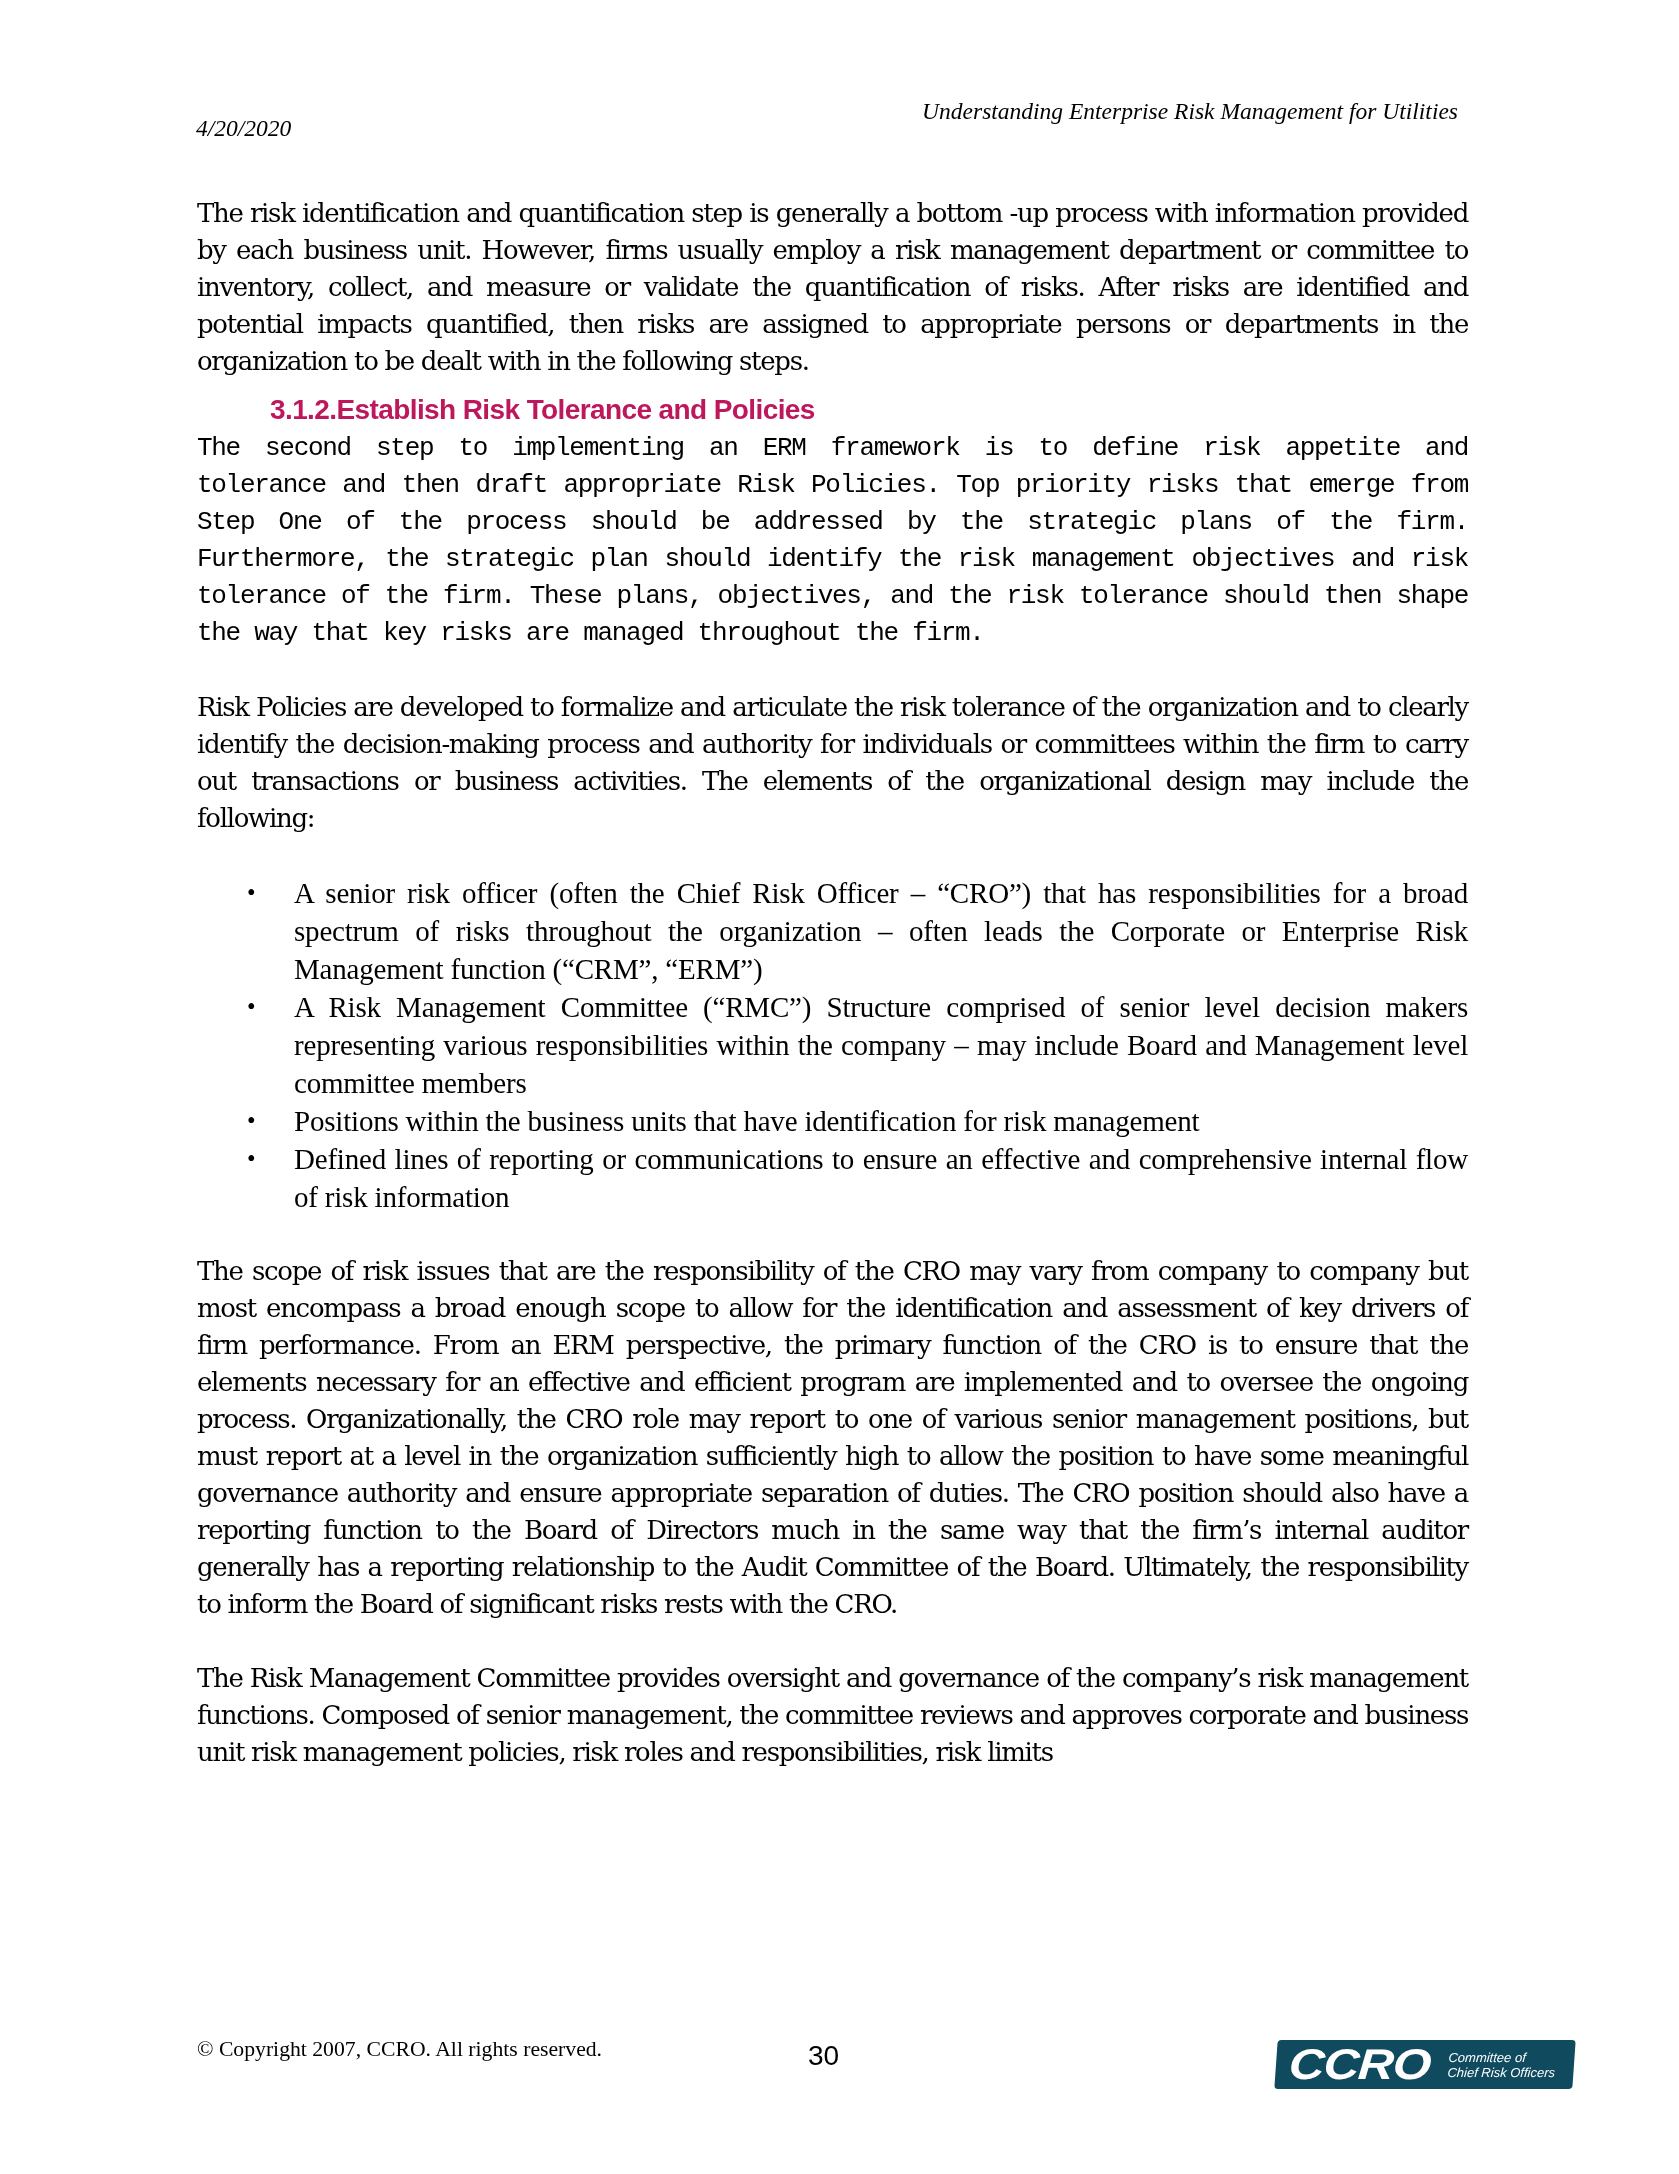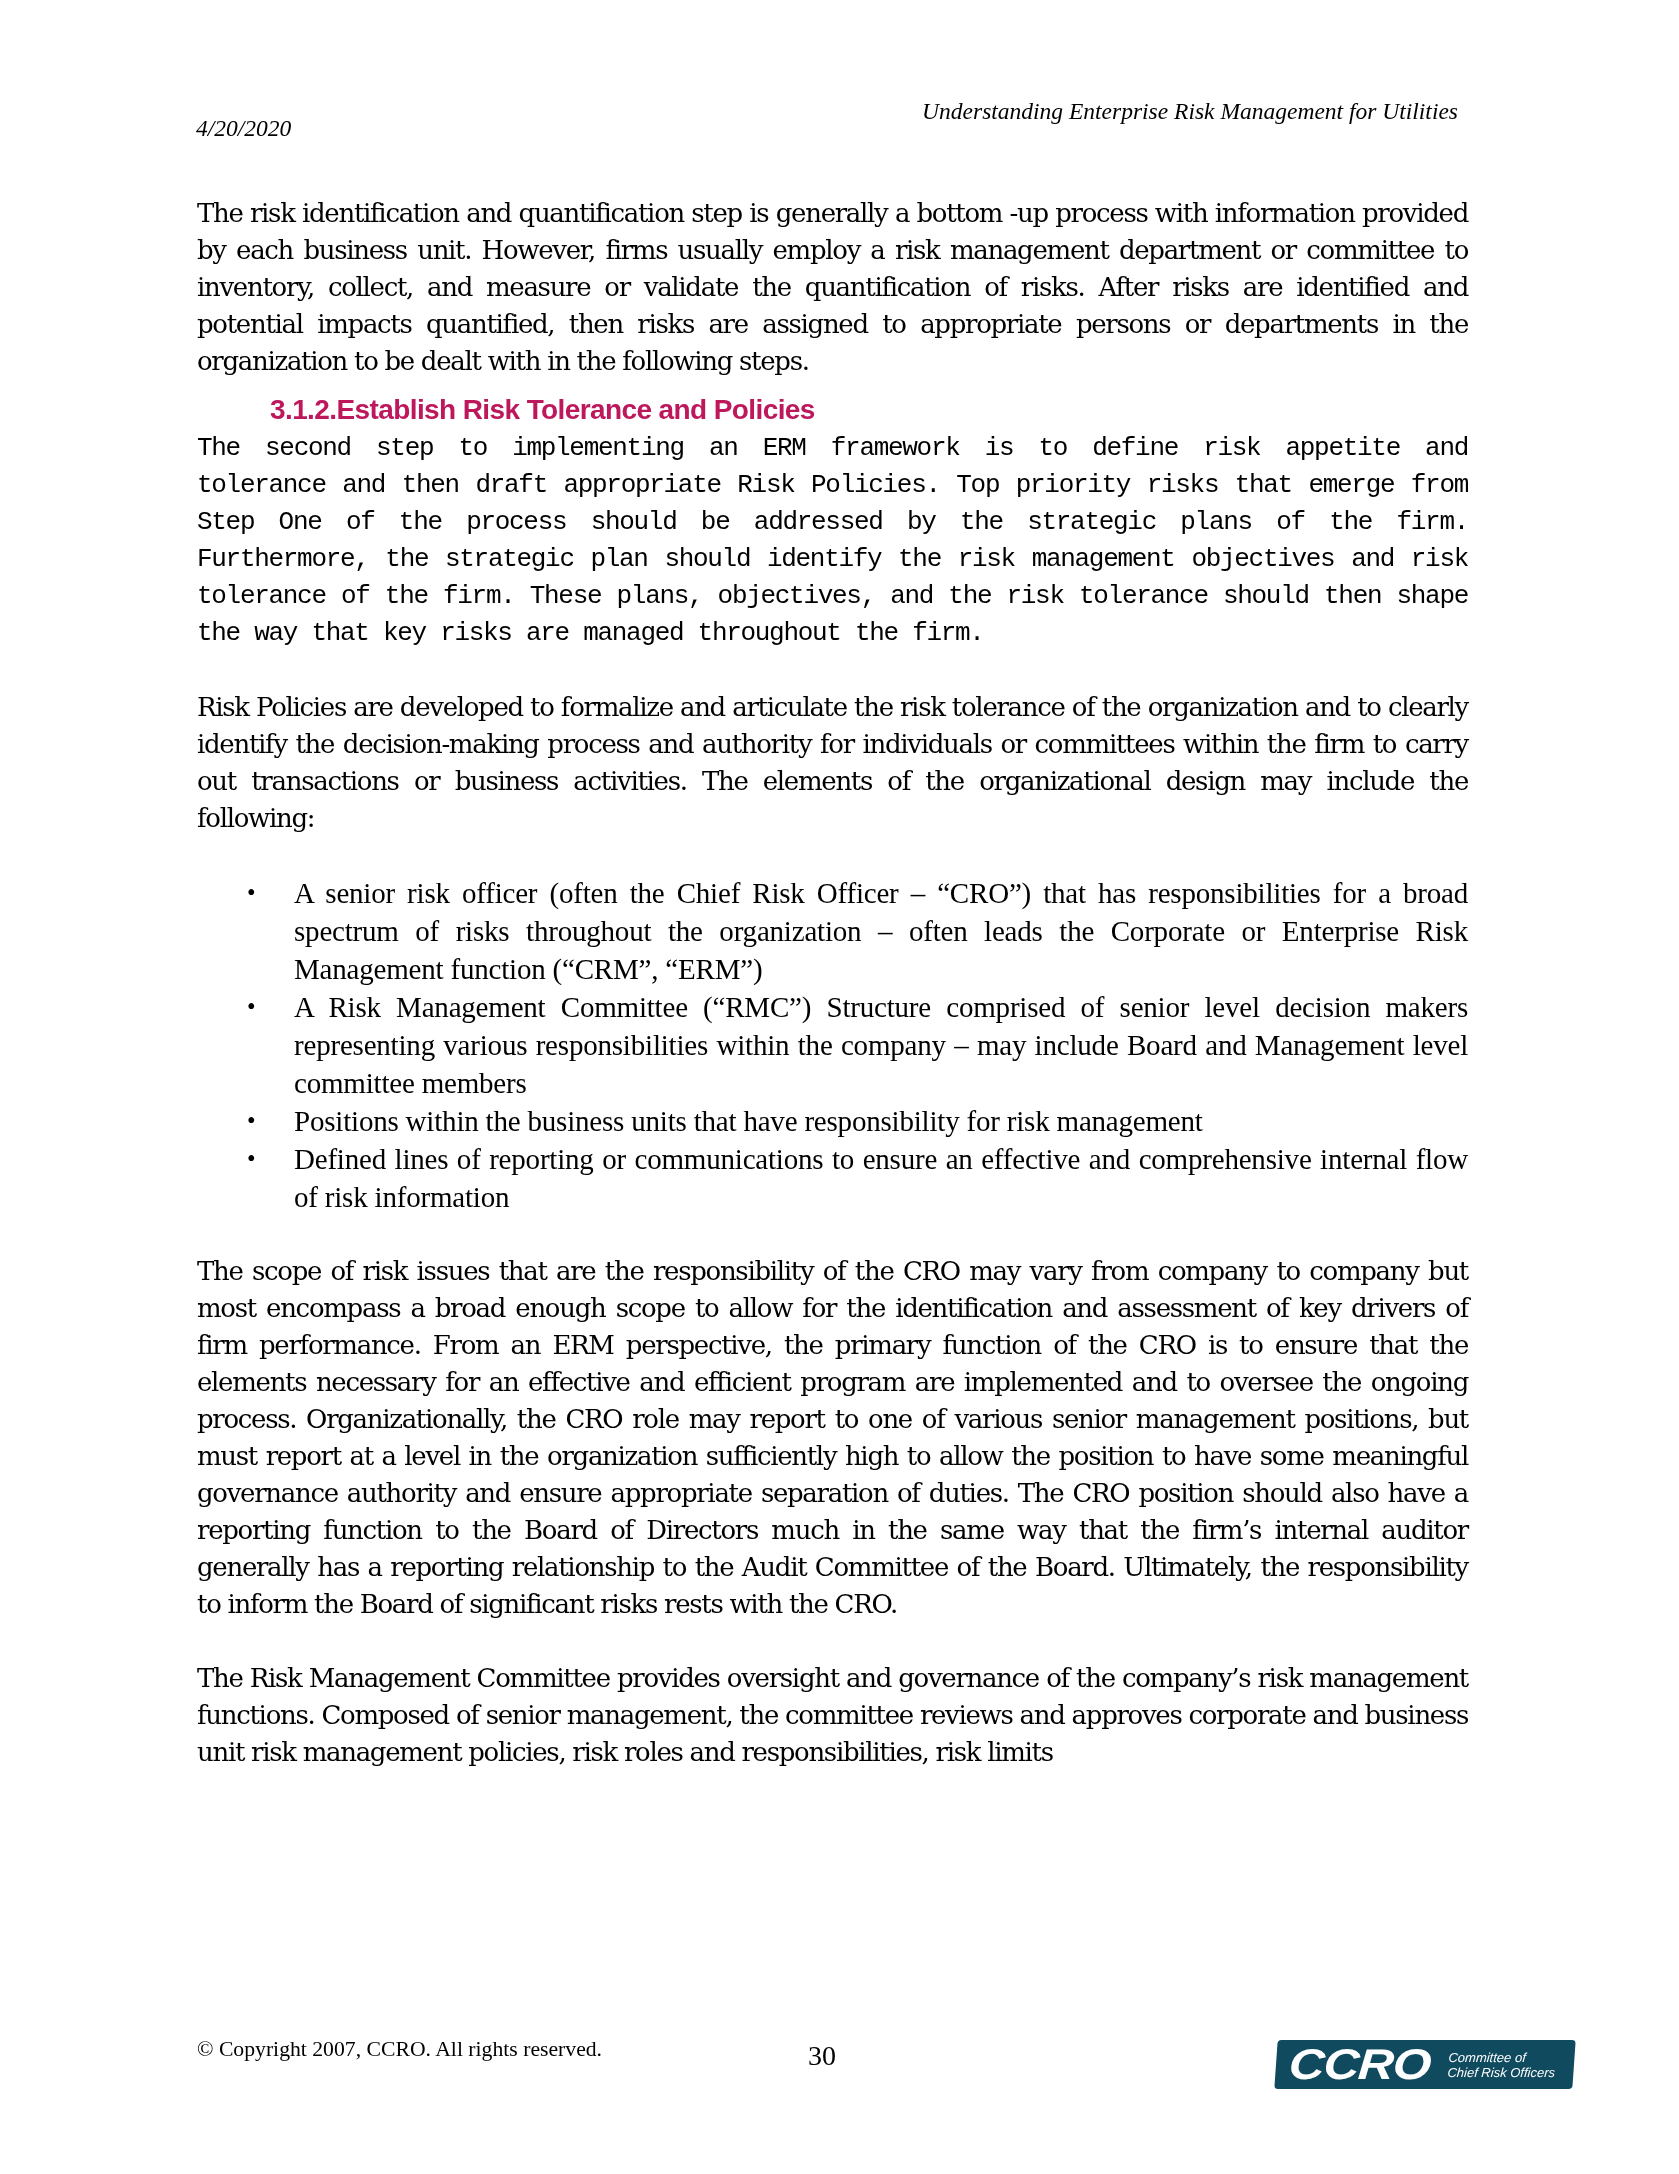--- a/index.html
+++ b/index.html
@@ -8,21 +8,21 @@
     .hdr-left { left: 196px; margin-top: 17px; }
     .hdr-right { right: 222px; }
     .content { position: absolute; left: 197px; width: 1271px; top: 195px; }
     .para { font-family: "DejaVu Serif", serif; font-size: 26px; line-height: 37px; text-align: justify; margin: 0 0 37px 0; letter-spacing: -1.3px; word-spacing: 0px; }
     .heading { font-family: "Liberation Sans", sans-serif; font-weight: bold; font-size: 28px; color: #be185d; margin: 3.8px 0 0 73px; height: 41px; line-height: 41px; letter-spacing: -0.6px; }
     .heading + .para { margin-top: 0; font-family: Liberation Mono, monospace; }
     ul.bullets { list-style: none; margin: 0 0 37px 0; padding: 0; }
     ul.bullets li { position: relative; padding-left: 97px; font-family: "Liberation Serif", serif; font-size: 29px; line-height: 38px; text-align: justify; letter-spacing: -0.2px; }
     ul.bullets li .dot { position: absolute; left: 50px; top: 0; font-size: 24.5px; }
     .footer-copy { position: absolute; left: 197px; top: 2037px; font-family: "Liberation Serif", serif; font-size: 21.7px; }
-    .footer-page { position: absolute; left: 808px; top: 2040px; font-family: Liberation Serif, serif; font-size: 28px; }
+    .footer-page { position: absolute; left: 808px; top: 2040px; font-family: Liberation Sans, sans-serif; font-size: 28px; }
     .logo { position: absolute; left: 1276px; top: 2040px; width: 298px; height: 49px; background: #0f4a5f; border-radius: 3.8px; transform: skewX(-4deg); display: flex; align-items: center; }
     .logo-mark { font-family: "Liberation Sans", sans-serif; font-weight: bold; font-style: italic; color: #ffffff; font-size: 43px; letter-spacing: -0.9px; margin-left: 13px; transform: scaleX(1.15); transform-origin: left center; line-height: 49px; }
     .logo-sub { font-family: "Liberation Sans", sans-serif; font-style: italic; color: #ffffff; font-size: 13px; line-height: 15px; margin-left: 36px; }
   </style>
 </head>
 <body>
 
 <div class="hdr hdr-left">4/20/2020</div>
 <div class="hdr hdr-right">Understanding Enterprise Risk Management for Utilities</div>
 
@@ -38,21 +38,21 @@
     <li>
       <span class="dot">•</span>
       <span>A senior risk officer (often the Chief Risk Officer – “CRO”) that has responsibilities for a broad spectrum of risks throughout the organization – often leads the Corporate or Enterprise Risk Management function (“CRM”, “ERM”)</span>
     </li>
     <li>
       <span class="dot">•</span>
       <span>A Risk Management Committee (“RMC”) Structure comprised of senior level decision makers representing various responsibilities within the company – may include Board and Management level committee members</span>
     </li>
     <li>
       <span class="dot">•</span>
-      <span>Positions within the business units that have responsibility for risk management</span>
+      <span>Positions within the business units that have identification for risk management</span>
     </li>
     <li>
       <span class="dot">•</span>
       <span>Defined lines of reporting or communications to ensure an effective and comprehensive internal flow of risk information</span>
     </li>
   </ul>
 
   <p class="para">The scope of risk issues that are the responsibility of the CRO may vary from company to company but most encompass a broad enough scope to allow for the identification and assessment of key drivers of firm performance.  From an ERM perspective, the primary function of the CRO is to ensure that the elements necessary for an effective and efficient program are implemented and to oversee the ongoing process.  Organizationally, the CRO role may report to one of various senior management positions, but must report at a level in the organization sufficiently high to allow the position to have some meaningful governance authority and ensure appropriate separation of duties.  The CRO position should also have a reporting function to the Board of Directors much in the same way that the firm’s internal auditor generally has a reporting relationship to the Audit Committee of the Board.  Ultimately, the responsibility to inform the Board of significant risks rests with the CRO.</p>
   <p class="para">The Risk Management Committee provides oversight and governance of the company’s risk management functions.  Composed of senior management, the committee reviews and approves corporate and business unit risk management policies, risk roles and responsibilities, risk limits</p>
 </div>

